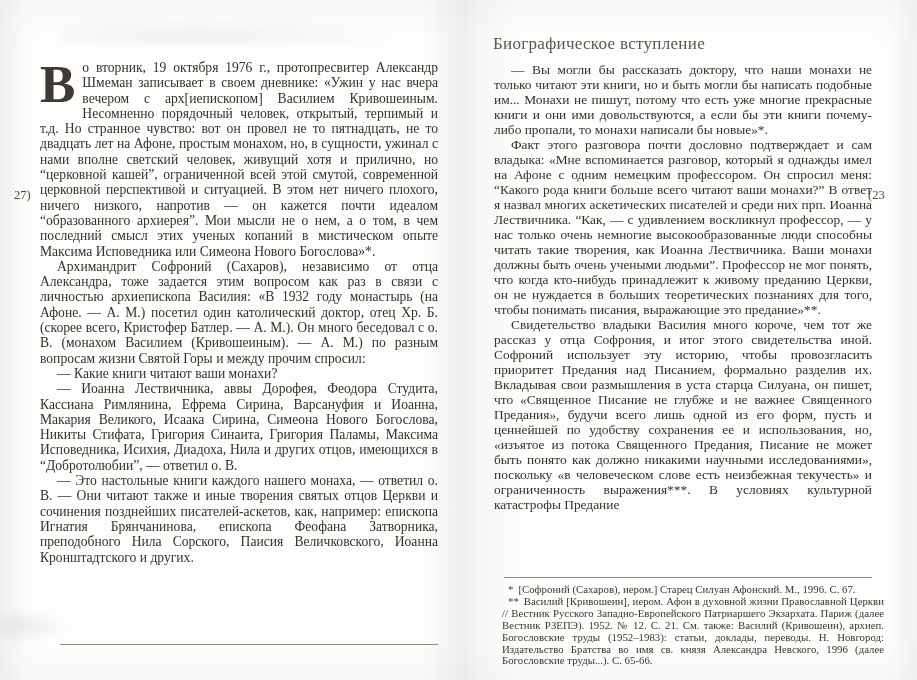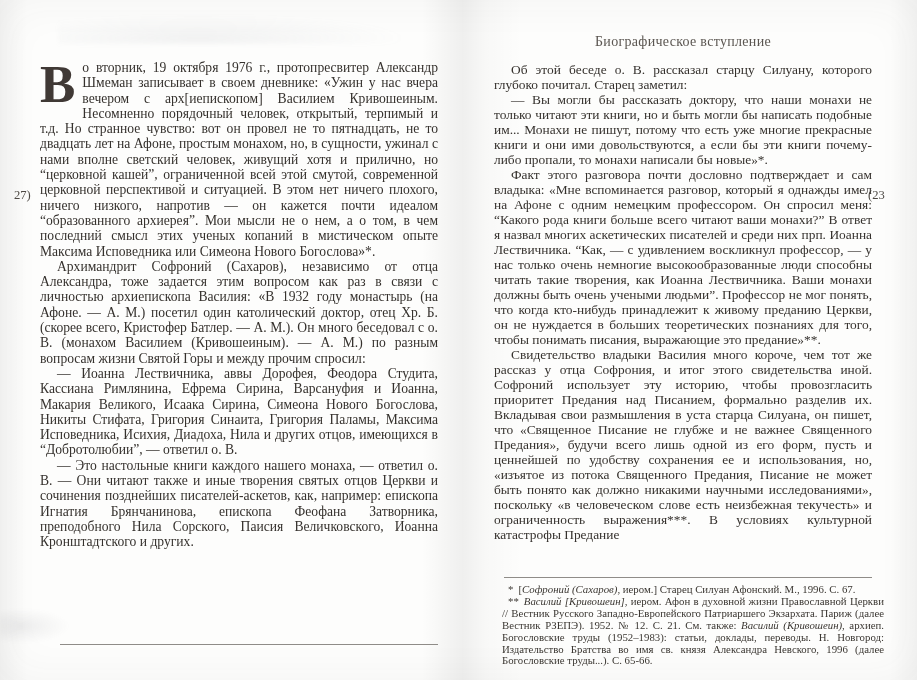--- a/index.html
+++ b/index.html
@@ -48,22 +48,21 @@
     float: left;
     font-size: 53px;
     line-height: 44px;
     font-weight: bold;
     color: #403935;
     margin: 2px 7px 0 0;
   }
   .running-header {
     position: absolute;
     left: 493px; top: 34px; width: 380px;
-    text-align: center;
-    font-size: 14px;
+    font-size: 17px;
     color: #5b5651;
     letter-spacing: 0.3px;
   }
   .margin-num {
     position: absolute;
     font-size: 12.6px;
     color: #4c4843;
   }
   .left-num  { left: 14px;  top: 188px; }
   .right-num { left: 868px; top: 188px; }
@@ -84,50 +83,50 @@
   }
   .left-fn {
     position: absolute;
     left: 62px; top: 685px; width: 378px;
   }
   .footnotes {
     position: absolute;
     left: 502px; top: 584px; width: 382px;
   }
   .fn-marker { margin-right: 5px; }
-  .fn-name { font-style: italic; }
+  .fn-name { }
 </style>
 </head>
 <body>
 
 <div class="spread">
 
   <div class="ghost-band"></div>
   <div class="smudge"></div>
 
   <div>
     <span class="margin-num left-num">27)</span>
 
     <div class="body-text left-body">
       <p class="para"><span class="dropcap">В</span><span>о вторник, 19 октября 1976 г., протопресвитер Александр Шмеман записывает в своем дневнике: «Ужин у нас вчера вечером с арх[иепископом] Василием Кривошеиным. Несомненно порядочный человек, открытый, терпимый и т.д. Но странное чувство: вот он провел не то пятнадцать, не то двадцать лет на Афоне, простым монахом, но, в сущности, ужинал с нами вполне светский человек, живущий хотя и прилично, но “церковной кашей”, ограниченной всей этой смутой, современной церковной перспективой и ситуацией. В этом нет ничего плохого, ничего низкого, напротив — он кажется почти идеалом “образованного архиерея”. Мои мысли не о нем, а о том, в чем последний смысл этих ученых копаний в мистическом опыте Максима Исповедника или Симеона Нового Богослова»*.</span></p>
       <p class="para indent">Архимандрит Софроний (Сахаров), независимо от отца Александра, тоже задается этим вопросом как раз в связи с личностью архиепископа Василия: «В 1932 году монастырь (на Афоне. — А. М.) посетил один католический доктор, отец Хр. Б. (скорее всего, Кристофер Батлер. — А. М.). Он много беседовал с о. В. (монахом Василием (Кривошеиным). — А. М.) по разным вопросам жизни Святой Горы и между прочим спросил:</p>
+      <p class="para indent">— Какие книги читают ваши монахи?</p>
       <p class="para indent">— Иоанна Лествичника, аввы Дорофея, Феодора Студита, Кассиана Римлянина, Ефрема Сирина, Варсануфия и Иоанна, Макария Великого, Исаака Сирина, Симеона Нового Богослова, Никиты Стифата, Григория Синаита, Григория Паламы, Максима Исповедника, Исихия, Диадоха, Нила и других отцов, имеющихся в “Добротолюбии”, — ответил о. В.</p>
       <p class="para indent">— Это настольные книги каждого нашего монаха, — ответил о. В. — Они читают также и иные творения святых отцов Церкви и сочинения позднейших писателей-аскетов, как, например: епископа Игнатия Брянчанинова, епископа Феофана Затворника, преподобного Нила Сорского, Паисия Величковского, Иоанна Кронштадтского и других.</p>
     </div>
 
     <div class="fn-rule left-rule"></div>
     <p class="footnote left-fn"><span class="fn-marker">*</span><span class="fn-name">Шмеман А.,</span><span> прот. Дневники. 1973–1983. М.: Русский путь, 2005. С. 300.</span></p>
   </div>
 
   <div>
     <div class="running-header">Биографическое вступление</div>
     <span class="margin-num right-num">(23</span>
 
     <div class="body-text right-body">
-      <p class="para indent">Об этой беседе о. В. рассказал старцу Силуану, которого глубоко почитал. Старец заметил:</p>
       <p class="para indent">— Вы могли бы рассказать доктору, что наши монахи не только читают эти книги, но и быть могли бы написать подобные им... Монахи не пишут, потому что есть уже многие прекрасные книги и они ими довольствуются, а если бы эти книги почему-либо пропали, то монахи написали бы новые»*.</p>
       <p class="para indent">Факт этого разговора почти дословно подтверждает и сам владыка: «Мне вспоминается разговор, который я однажды имел на Афоне с одним немецким профессором. Он спросил меня: “Какого рода книги больше всего читают ваши монахи?” В ответ я назвал многих аскетических писателей и среди них прп. Иоанна Лествичника. “Как, — с удивлением воскликнул профессор, — у нас только очень немногие высокообразованные люди способны читать такие творения, как Иоанна Лествичника. Ваши монахи должны быть очень учеными людьми”. Профессор не мог понять, что когда кто-нибудь принадлежит к живому преданию Церкви, он не нуждается в больших теоретических познаниях для того, чтобы понимать писания, выражающие это предание»**.</p>
       <p class="para indent">Свидетельство владыки Василия много короче, чем тот же рассказ у отца Софрония, и итог этого свидетельства иной. Софроний использует эту историю, чтобы провозгласить приоритет Предания над Писанием, формально разделив их. Вкладывая свои размышления в уста старца Силуана, он пишет, что «Священное Писание не глубже и не важнее Священного Предания», будучи всего лишь одной из его форм, пусть и ценнейшей по удобству сохранения ее и использования, но, «изъятое из потока Священного Предания, Писание не может быть понято как должно никакими научными исследованиями», поскольку «в человеческом слове есть неизбежная текучесть» и ограниченность выражения***. В условиях культурной катастрофы Предание</p>
     </div>
 
     <div class="fn-rule right-rule"></div>
     <div class="footnotes">
       <p class="footnote"><span class="fn-marker">*</span><span>[</span><span class="fn-name">Софроний (Сахаров)</span><span>, иером.] Старец Силуан Афонский. М., 1996. С. 67.</span></p>
       <p class="footnote"><span class="fn-marker">**</span><span class="fn-name">Василий [Кривошеин]</span><span>, иером. Афон в духовной жизни Православной Церкви // Вестник Русского Западно-Европейского Патриаршего Экзархата. Париж (далее Вестник РЗЕПЭ). 1952. № 12. С. 21. См. также: </span><span class="fn-name">Василий (Кривошеин)</span><span>, архиеп. Богословские труды (1952–1983): статьи, доклады, переводы. Н. Новгород: Издательство Братства во имя св. князя Александра Невского, 1996 (далее Богословские труды...). С. 65-66.</span></p>
     </div>

